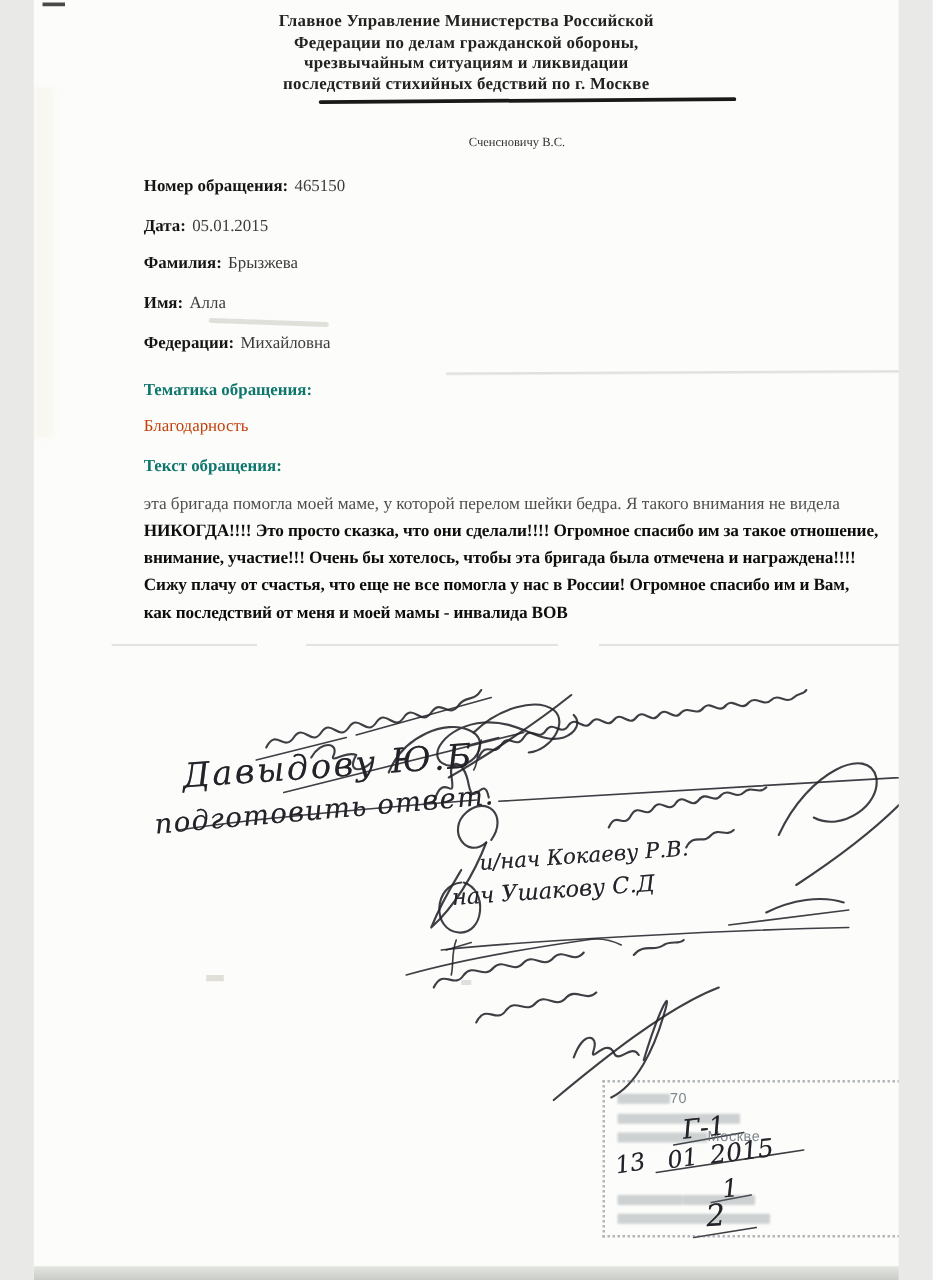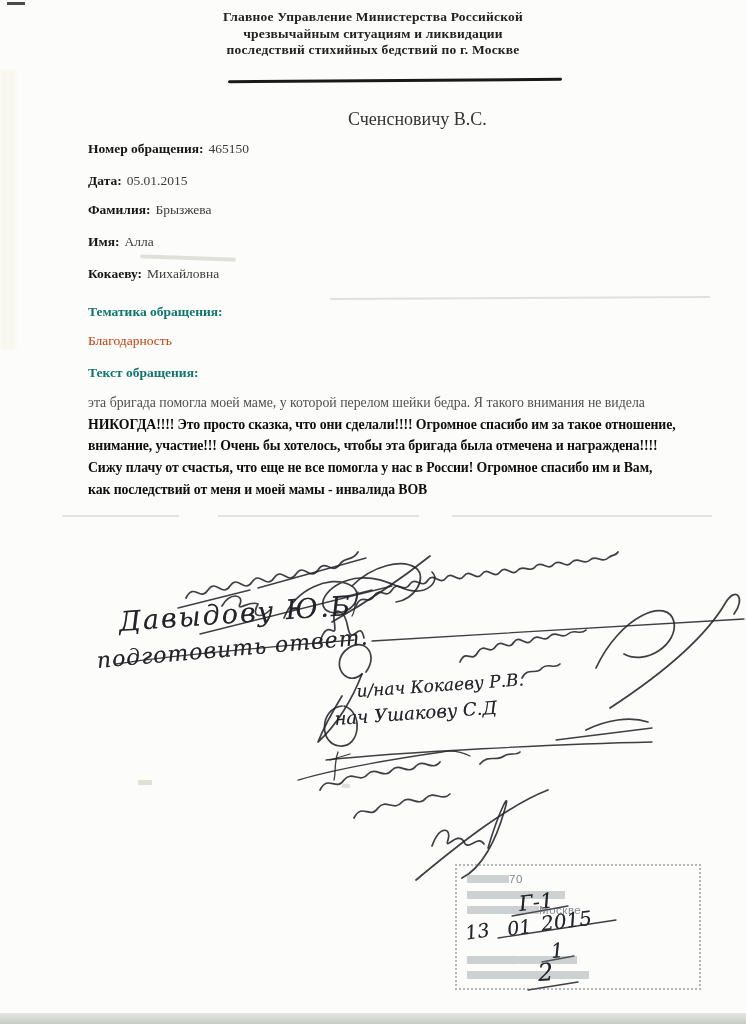--- a/index.html
+++ b/index.html
@@ -2,32 +2,32 @@
 <html style="--paper: #fcfcfa; --ink: #1c1c1c; --ink_light: #4f4f4f; --hand_ink: #23232a;"><head>
 <meta charset="utf-8">
 <style>
   :root{
     --paper:#fcfcfa; --ink:#1c1c1c; --ink_light:#4f4f4f; --hand_ink:#23232a;
     --stamp:#6e7880;
   }
   *{margin:0;padding:0;box-sizing:border-box;}
   html,body{background:#e9e9e7;}
   .page{
-    position:relative;width:746px;height:1024px;margin:0 auto;
+    position:relative;width:692px;height:1024px;margin:0 auto;
     background:var(--paper);overflow:hidden;
     font-family:"Liberation Serif", serif;color:var(--ink);
   }
   .abs{position:absolute;}
   
   .org{left:0;right:0;top:9px;text-align:center;font-weight:bold;
        font-size:13.5px;line-height:16.5px;color:#222;letter-spacing:.2px;
        filter:blur(.15px);}
   .org-rule{left:228px;top:79px;width:334px;height:3px;background:#191919;
        transform:rotate(-.4deg);border-radius:2px;}
-  .addressee{left:348px;top:110px;font-size:18px;color:#333;line-height:1;}
+  .addressee{left:348px;top:110px;font-size:10px;color:#333;line-height:1;}
   
   .field{left:88px;font-size:13.5px;line-height:1;white-space:nowrap;}
   .field .lbl{font-weight:bold;color:#151515;}
   .field .val{color:#3c3c3c;margin-left:5px;}
   .f0{top:142px}.f1{top:174px}.f2{top:203px}.f3{top:235px}.f4{top:267px}
   .topic-lbl{top:305px}.topic-val{top:334px}.body-lbl{top:366px}
   .solo-lbl{left:88px;font-size:13.5px;font-weight:bold;color:#0f766e;line-height:1;}
   .solo-val{left:88px;font-size:13.5px;color:#c2410c;line-height:1;}
   
   .bodytext{left:88px;top:392px;font-size:13.8px;}
@@ -75,41 +75,42 @@
   <div class="abs mark-topleft"></div>
   <div class="abs edge-left"></div>
   <div class="abs smudge-name"></div>
   <div class="abs streak-a"></div>
   <div class="abs streak-b"></div>
   <div class="abs speck1"></div>
   <div class="abs speck2"></div>
 
   <div class="abs org">
     <div>Главное Управление Министерства Российской</div>
+    <div>Федерации по делам гражданской обороны,</div>
     <div>чрезвычайным ситуациям и ликвидации</div>
     <div>последствий стихийных бедствий по г. Москве</div>
   </div>
   <div class="abs org-rule"></div>
 
   <div class="abs addressee">Сченсновичу В.С.</div>
 
   <div class="abs field f0">
     <span class="lbl">Номер обращения:</span><span class="val">465150</span>
   </div>
   <div class="abs field f1">
     <span class="lbl">Дата:</span><span class="val">05.01.2015</span>
   </div>
   <div class="abs field f2">
     <span class="lbl">Фамилия:</span><span class="val">Брызжева</span>
   </div>
   <div class="abs field f3">
     <span class="lbl">Имя:</span><span class="val">Алла</span>
   </div>
   <div class="abs field f4">
-    <span class="lbl">Кокаеву:</span><span class="val">Михайловна</span>
+    <span class="lbl">Федерации:</span><span class="val">Михайловна</span>
   </div>
 
   <div class="abs solo-lbl topic-lbl">Тематика обращения:</div>
   <div class="abs solo-val topic-val">Благодарность</div>
   <div class="abs solo-lbl body-lbl">Текст обращения:</div>
 
   <div class="abs bodytext">
     <div class="ln-light">эта бригада помогла моей маме, у которой перелом шейки бедра. Я такого внимания не видела</div>
     <div class="ln-dark">НИКОГДА!!!! Это просто сказка, что они сделали!!!! Огромное спасибо им за такое отношение,</div>
     <div class="ln-dark">внимание, участие!!! Очень бы хотелось, чтобы эта бригада была отмечена и награждена!!!!</div>

